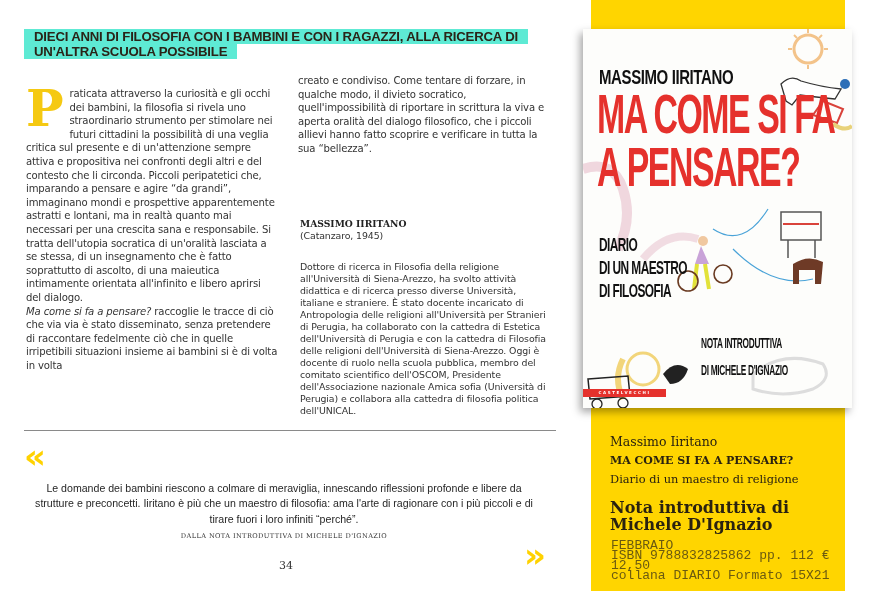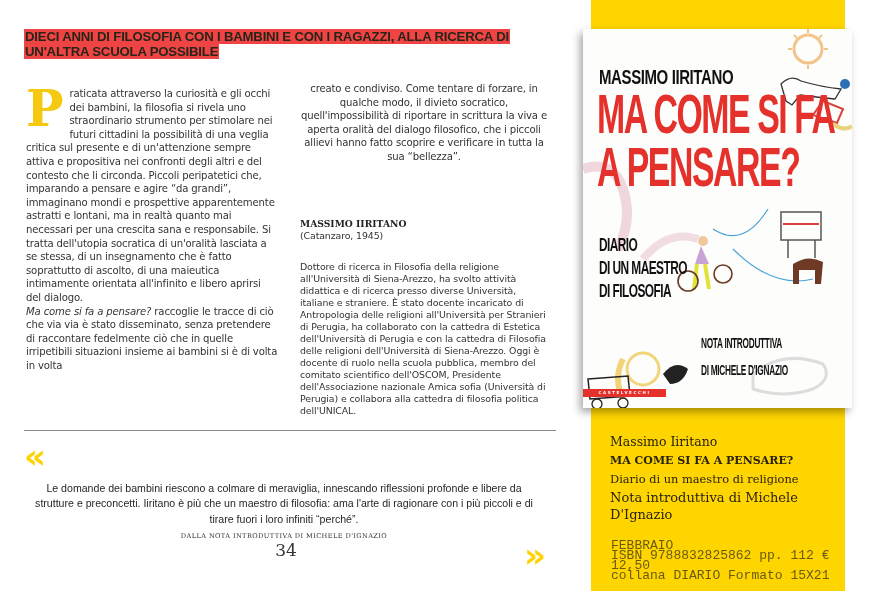--- a/index.html
+++ b/index.html
@@ -11,31 +11,31 @@
   .page { position: absolute; left: 0; top: 0; width: 878px; height: 591px; }
 
   
   .headline {
     position: absolute; left: 24px; top: 30px; width: 520px;
     font-family: "Liberation Sans", sans-serif; font-weight: bold;
     font-size: 13.2px; line-height: 14.5px; color: #2a2418; margin: 0;
     letter-spacing: -0.2px;
   }
   .headline span {
-    background: #ef4444; box-decoration-break: clone; -webkit-box-decoration-break: clone;
-    padding: 0 1px;
+    background: #5eead4; box-decoration-break: clone; -webkit-box-decoration-break: clone;
+    padding: 0 10px;
   }
 
   
   .col {
     position: absolute; font-family: "DejaVu Sans", sans-serif;
     font-size: 10.1px; line-height: 13.6px; color: #333; letter-spacing: -0.15px;
   }
   .col-left { left: 26px; top: 87px; width: 252px; }
-  .col-right { left: 298px; top: 82px; width: 252px; text-align: center; }
+  .col-right { left: 298px; top: 74px; width: 252px; }
   .col p { margin: 0; }
   .dropcap {
     float: left; font-family: "DejaVu Serif", serif; font-weight: bold;
     color: #F5C912; font-size: 50px; line-height: 40px; margin: 2px 6px 0 0;
     height: 42px;
   }
   .italic { font-style: italic; }
 
   
   .author {
@@ -61,22 +61,22 @@
 
   .quote {
     position: absolute; left: 34px; top: 481px; width: 500px; text-align: center;
     font-family: Liberation Sans, sans-serif; font-size: 10.6px; line-height: 15.3px; color: #262626;
   }
   .quote-source {
     position: absolute; left: 34px; top: 532px; width: 500px; text-align: center;
     font-family: "DejaVu Serif", serif; font-size: 6.6px; letter-spacing: 0.4px; color: #333;
   }
   .page-number {
-    position: absolute; left: 266px; top: 540px; width: 40px; text-align: center;
-    font-family: "DejaVu Serif", serif; font-size: 17px; color: #333;
+    position: absolute; left: 266px; top: 559px; width: 40px; text-align: center;
+    font-family: "DejaVu Serif", serif; font-size: 11px; color: #333;
   }
 
   
   .sidebar {
     position: absolute; left: 591px; top: 0; width: 254px; height: 591px; background: #FFD500;
   }
   .cover {
     position: absolute; left: 583px; top: 29px; width: 269px; height: 379px; background: #fdfdfb;
     box-shadow: -3px 4px 8px rgba(0,0,0,0.35); overflow: hidden;
   }
@@ -108,21 +108,21 @@
   }
   .cover-art { position: absolute; left: 0; top: 0; width: 269px; height: 379px; }
 
   .book-info {
     position: absolute; left: 610px; top: 433px; width: 230px;
     font-family: "DejaVu Serif", serif; color: #2a2210;
   }
   .book-author { font-size: 12.5px; line-height: 17px; font-weight: normal; }
   .book-title { font-size: 11px; line-height: 17px; font-weight: bold; margin-top: 2px; }
   .book-subtitle { font-size: 11.4px; line-height: 17px; margin-top: 2px; }
-  .book-intro { font-size: 13px; line-height: 17px; font-weight: normal; margin-top: 1px; }
+  .book-intro { font-size: 16px; line-height: 17px; font-weight: bold; margin-top: 11px; }
 
   .book-meta {
     position: absolute; left: 611px; top: 541px; width: 230px;
     font-family: Liberation Mono, monospace; font-size: 13px; line-height: 10px; color: #6b5a10;
   }
 </style>
 </head>
 <body>
 
 <div class="page">

